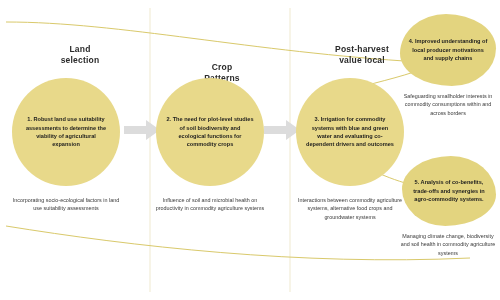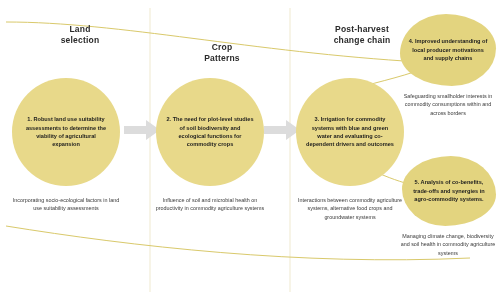--- a/index.html
+++ b/index.html
@@ -27,20 +27,21 @@
     pointer-events: none;
   }
   .col-title {
     position: absolute;
     text-align: center;
     font-size: 8.5px;
     font-weight: bold;
     color: #2b2b2b;
     line-height: 1.25;
     letter-spacing: 0.2px;
+    margin-top: 20px;
   }
   .circle {
     position: absolute;
     border-radius: 50%;
     box-sizing: border-box;
     display: flex;
     align-items: center;
     justify-content: center;
   }
   .circle .c-text {
@@ -100,21 +101,21 @@
   <div class="col-title" style="left:30px; top:24px; width:100px;">
     <span style="white-space:pre-line;">Land
 selection</span>
   </div>
   <div class="col-title" style="left:172px; top:42px; width:100px;">
     <span style="white-space:pre-line;">Crop
 Patterns</span>
   </div>
   <div class="col-title" style="left:312px; top:24px; width:100px;">
     <span style="white-space:pre-line;">Post-harvest
-change chain</span>
+value local</span>
   </div>
 
   <div class="circle" style="left:12px; top:78px; width:108px; height:108px; background:#e8d98a;">
     <div class="c-text">1. Robust land use suitability assessments to determine the viability of agricultural expansion</div>
   </div>
   <div class="caption" style="left:12px; top:196px; width:108px;">
     <span>Incorporating socio-ecological factors in land use suitability assessments</span>
   </div>
 
   <div class="circle" style="left:156px; top:78px; width:108px; height:108px; background:#e8d98a;">

